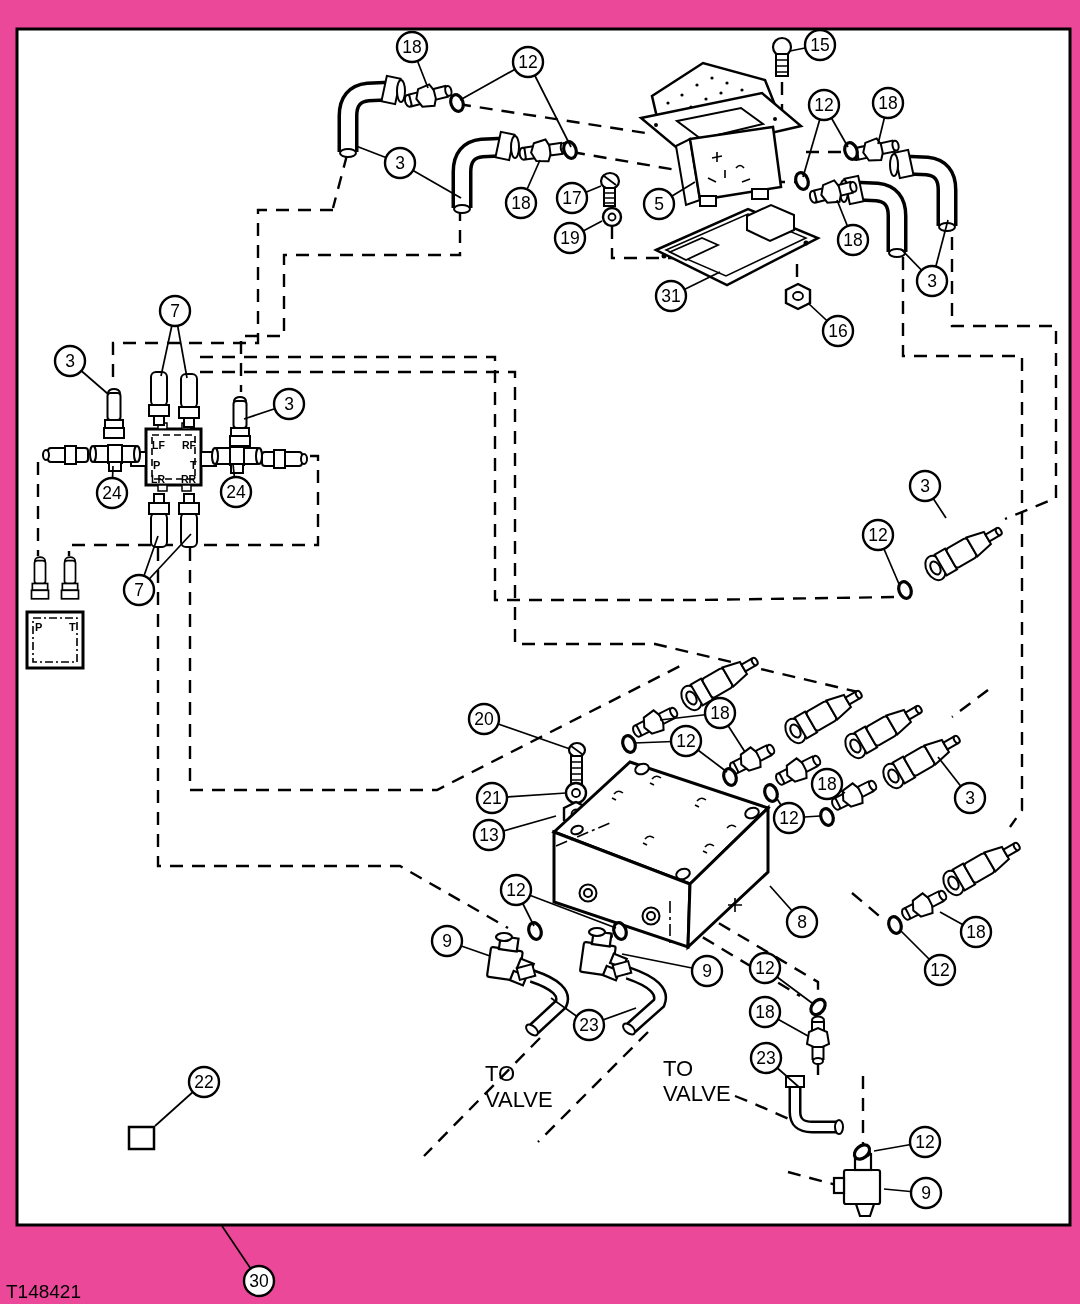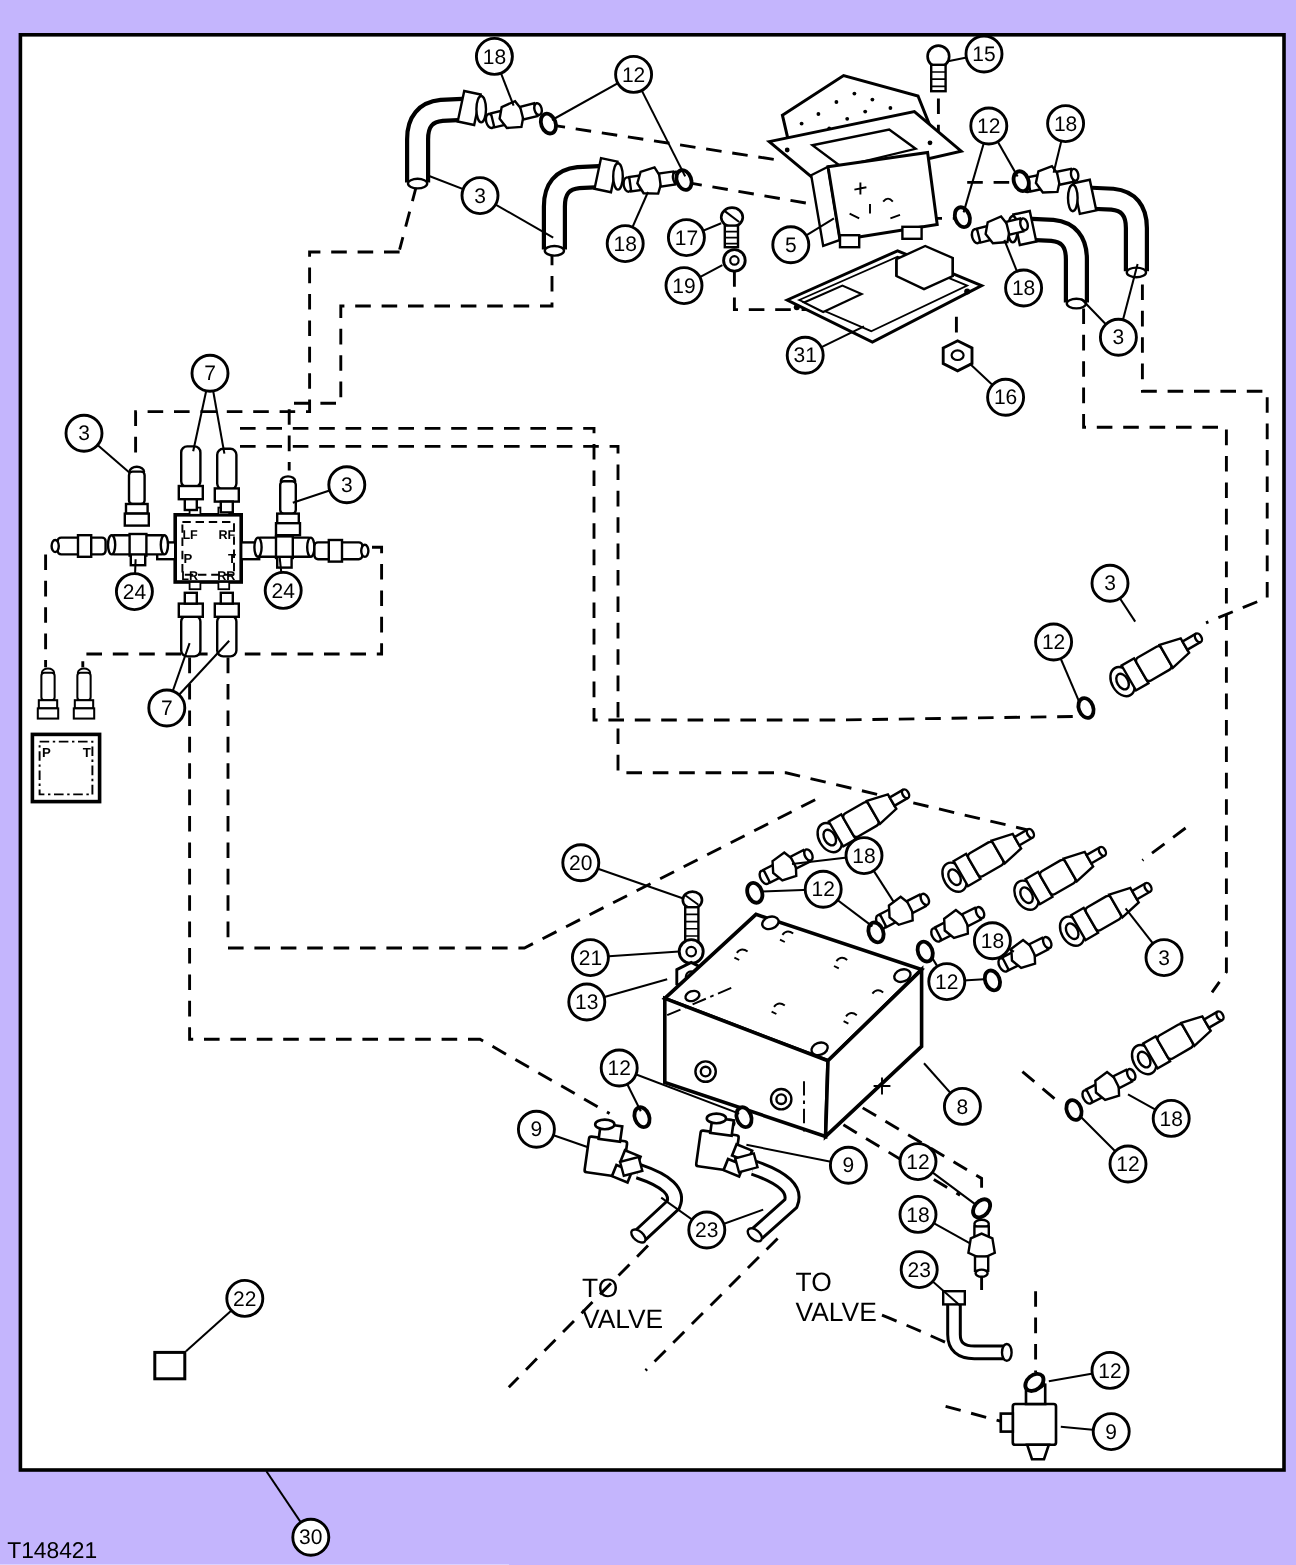--- a/index.html
+++ b/index.html
@@ -1,16 +1,16 @@
 <!DOCTYPE html>
 <html><head>
 <meta charset="utf-8">
 <style>
   html,body{margin:0;padding:0;background:#fff;}
-  #stage{position:relative;width:1080px;height:1304px;background:#c4b5fd;overflow:hidden;}
+  #stage{position:relative;width:1080px;height:1304px;background:#ec4899;overflow:hidden;}
   svg{position:absolute;left:0;top:0;}
   svg *{vector-effect:none;}
   .ln{stroke:#000;fill:none;}
 </style>
 </head>
 <body>
 
 <div id="stage">
 <svg id="diagram-svg" width="1080" height="1304" viewBox="0 0 1080 1304">
 

